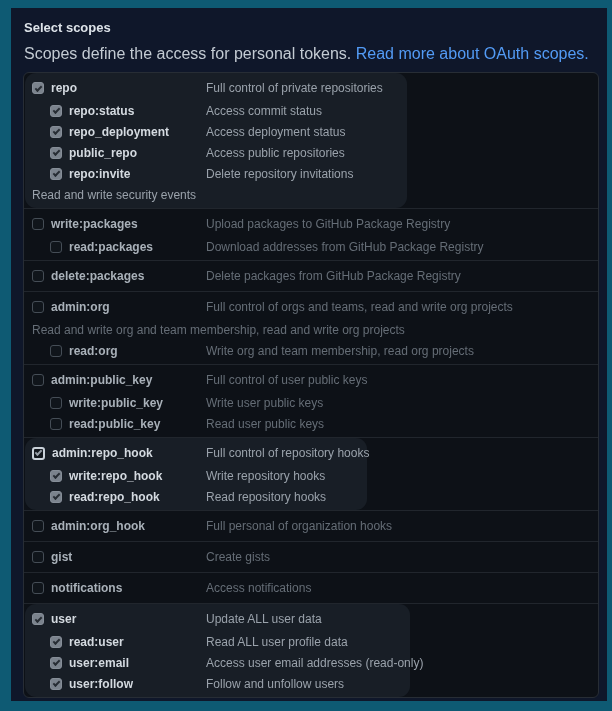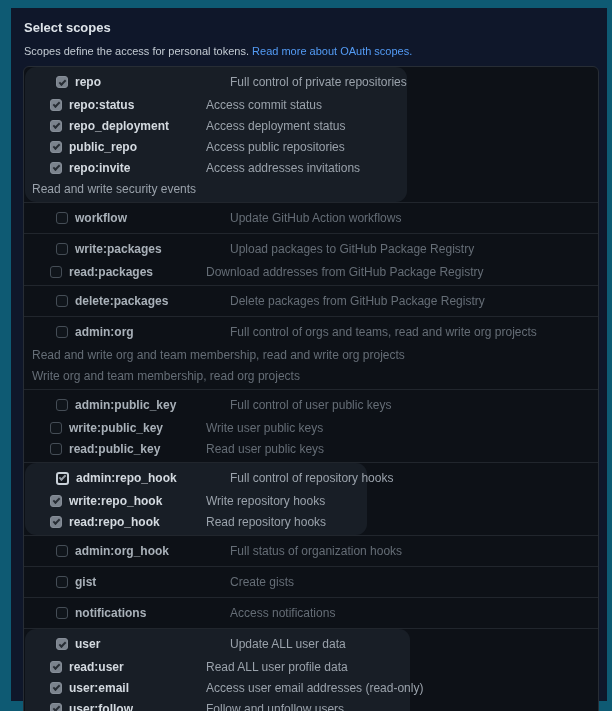--- a/index.html
+++ b/index.html
@@ -12,21 +12,21 @@
   .frame {
     position:absolute; left:11px; top:8px; right:5px; bottom:10px;
     background:#0f172a;
     padding:6px 8px 0 12px;
   }
   .page-title {
     color:#dde3e9; font-size:13px; font-weight:bold;
     padding:6px 0 0 1px;
   }
   .page-desc {
-    color:#c3cbd3; font-size:11px;
+    color:#c3cbd3; font-size:16px;
     padding:10px 0 9px 1px;
   }
   .page-desc a { color:#539bf5; text-decoration:none; cursor:pointer; }
   .scopes-list {
     list-style:none;
     border:1px solid #272d35;
     border-radius:6px;
     background:#0d1117;
   }
   .group {
@@ -40,21 +40,21 @@
     width:var(--hlw,380px);
     background:#181e26;
     border-radius:11px;
     pointer-events:none;
   }
   .row {
     position:relative;
     display:flex; align-items:center;
     height:21px;
   }
-  .row.parent { height:24px;margin-left:24px; }
+  .row.parent { height:24px; }
   .cell-left {
     flex:0 0 174px;
     display:flex; align-items:center;
   }
   .row.child .cell-left { padding-left:18px;text-align:right; }
   .cbx {
     width:12px; height:12px;
     border-radius:3px;
     margin-right:7px;
     position:relative;
@@ -128,39 +128,30 @@
           </div>
           <span class="scope-desc">Access public repositories</span>
         </div>
         <div class="row child">
           <div class="cell-left">
             <span class="cbx checked">
               <span class="check"></span>
             </span>
             <span class="scope-name">repo:invite</span>
           </div>
-          <span class="scope-desc">Access addresses invitations</span>
+          <span class="scope-desc">Delete repository invitations</span>
         </div>
         <div class="row child">
           <span class="scope-desc">Read and write security events</span>
         </div>
       </li>
       <li class="group off">
         <div class="row parent">
           <div class="cell-left">
             <span class="cbx unchecked"></span>
-            <span class="scope-name">workflow</span>
-          </div>
-          <span class="scope-desc">Update GitHub Action workflows</span>
-        </div>
-      </li>
-      <li class="group off">
-        <div class="row parent">
-          <div class="cell-left">
-            <span class="cbx unchecked"></span>
             <span class="scope-name">write:packages</span>
           </div>
           <span class="scope-desc">Upload packages to GitHub Package Registry</span>
         </div>
         <div class="row child">
           <div class="cell-left">
             <span class="cbx unchecked"></span>
             <span class="scope-name">read:packages</span>
           </div>
           <span class="scope-desc">Download addresses from GitHub Package Registry</span>
@@ -180,20 +171,24 @@
           <div class="cell-left">
             <span class="cbx unchecked"></span>
             <span class="scope-name">admin:org</span>
           </div>
           <span class="scope-desc">Full control of orgs and teams, read and write org projects</span>
         </div>
         <div class="row child">
           <span class="scope-desc">Read and write org and team membership, read and write org projects</span>
         </div>
         <div class="row child">
+          <div class="cell-left">
+            <span class="cbx unchecked"></span>
+            <span class="scope-name">read:org</span>
+          </div>
           <span class="scope-desc">Write org and team membership, read org projects</span>
         </div>
       </li>
       <li class="group off">
         <div class="row parent">
           <div class="cell-left">
             <span class="cbx unchecked"></span>
             <span class="scope-name">admin:public_key</span>
           </div>
           <span class="scope-desc">Full control of user public keys</span>
@@ -241,21 +236,21 @@
           </div>
           <span class="scope-desc">Read repository hooks</span>
         </div>
       </li>
       <li class="group off">
         <div class="row parent">
           <div class="cell-left">
             <span class="cbx unchecked"></span>
             <span class="scope-name">admin:org_hook</span>
           </div>
-          <span class="scope-desc">Full status of organization hooks</span>
+          <span class="scope-desc">Full personal of organization hooks</span>
         </div>
       </li>
       <li class="group off">
         <div class="row parent">
           <div class="cell-left">
             <span class="cbx unchecked"></span>
             <span class="scope-name">gist</span>
           </div>
           <span class="scope-desc">Create gists</span>
         </div>

